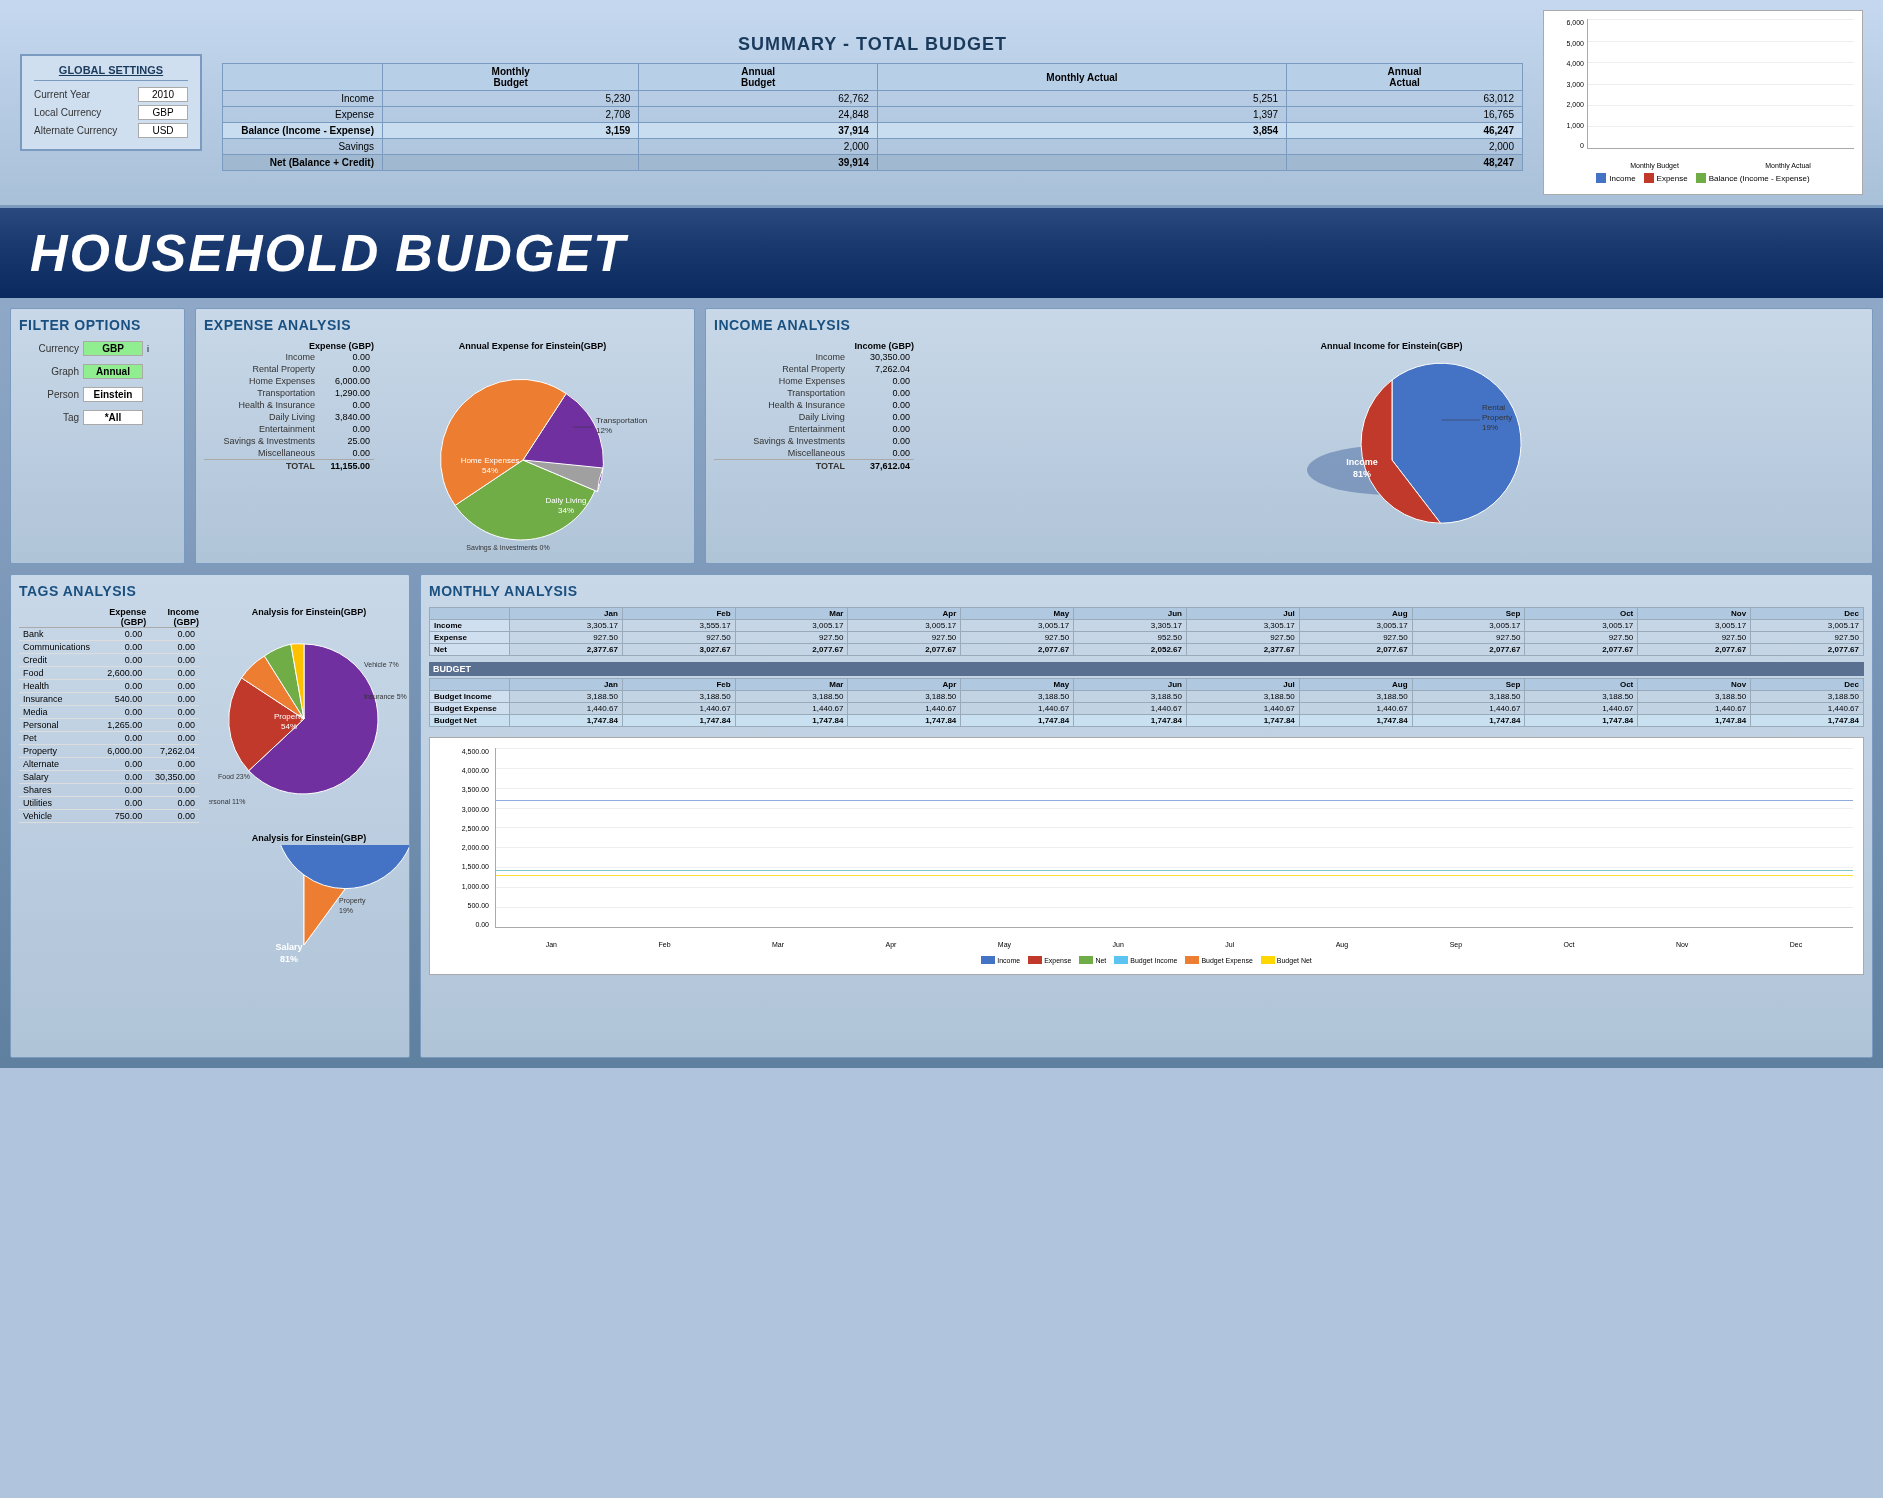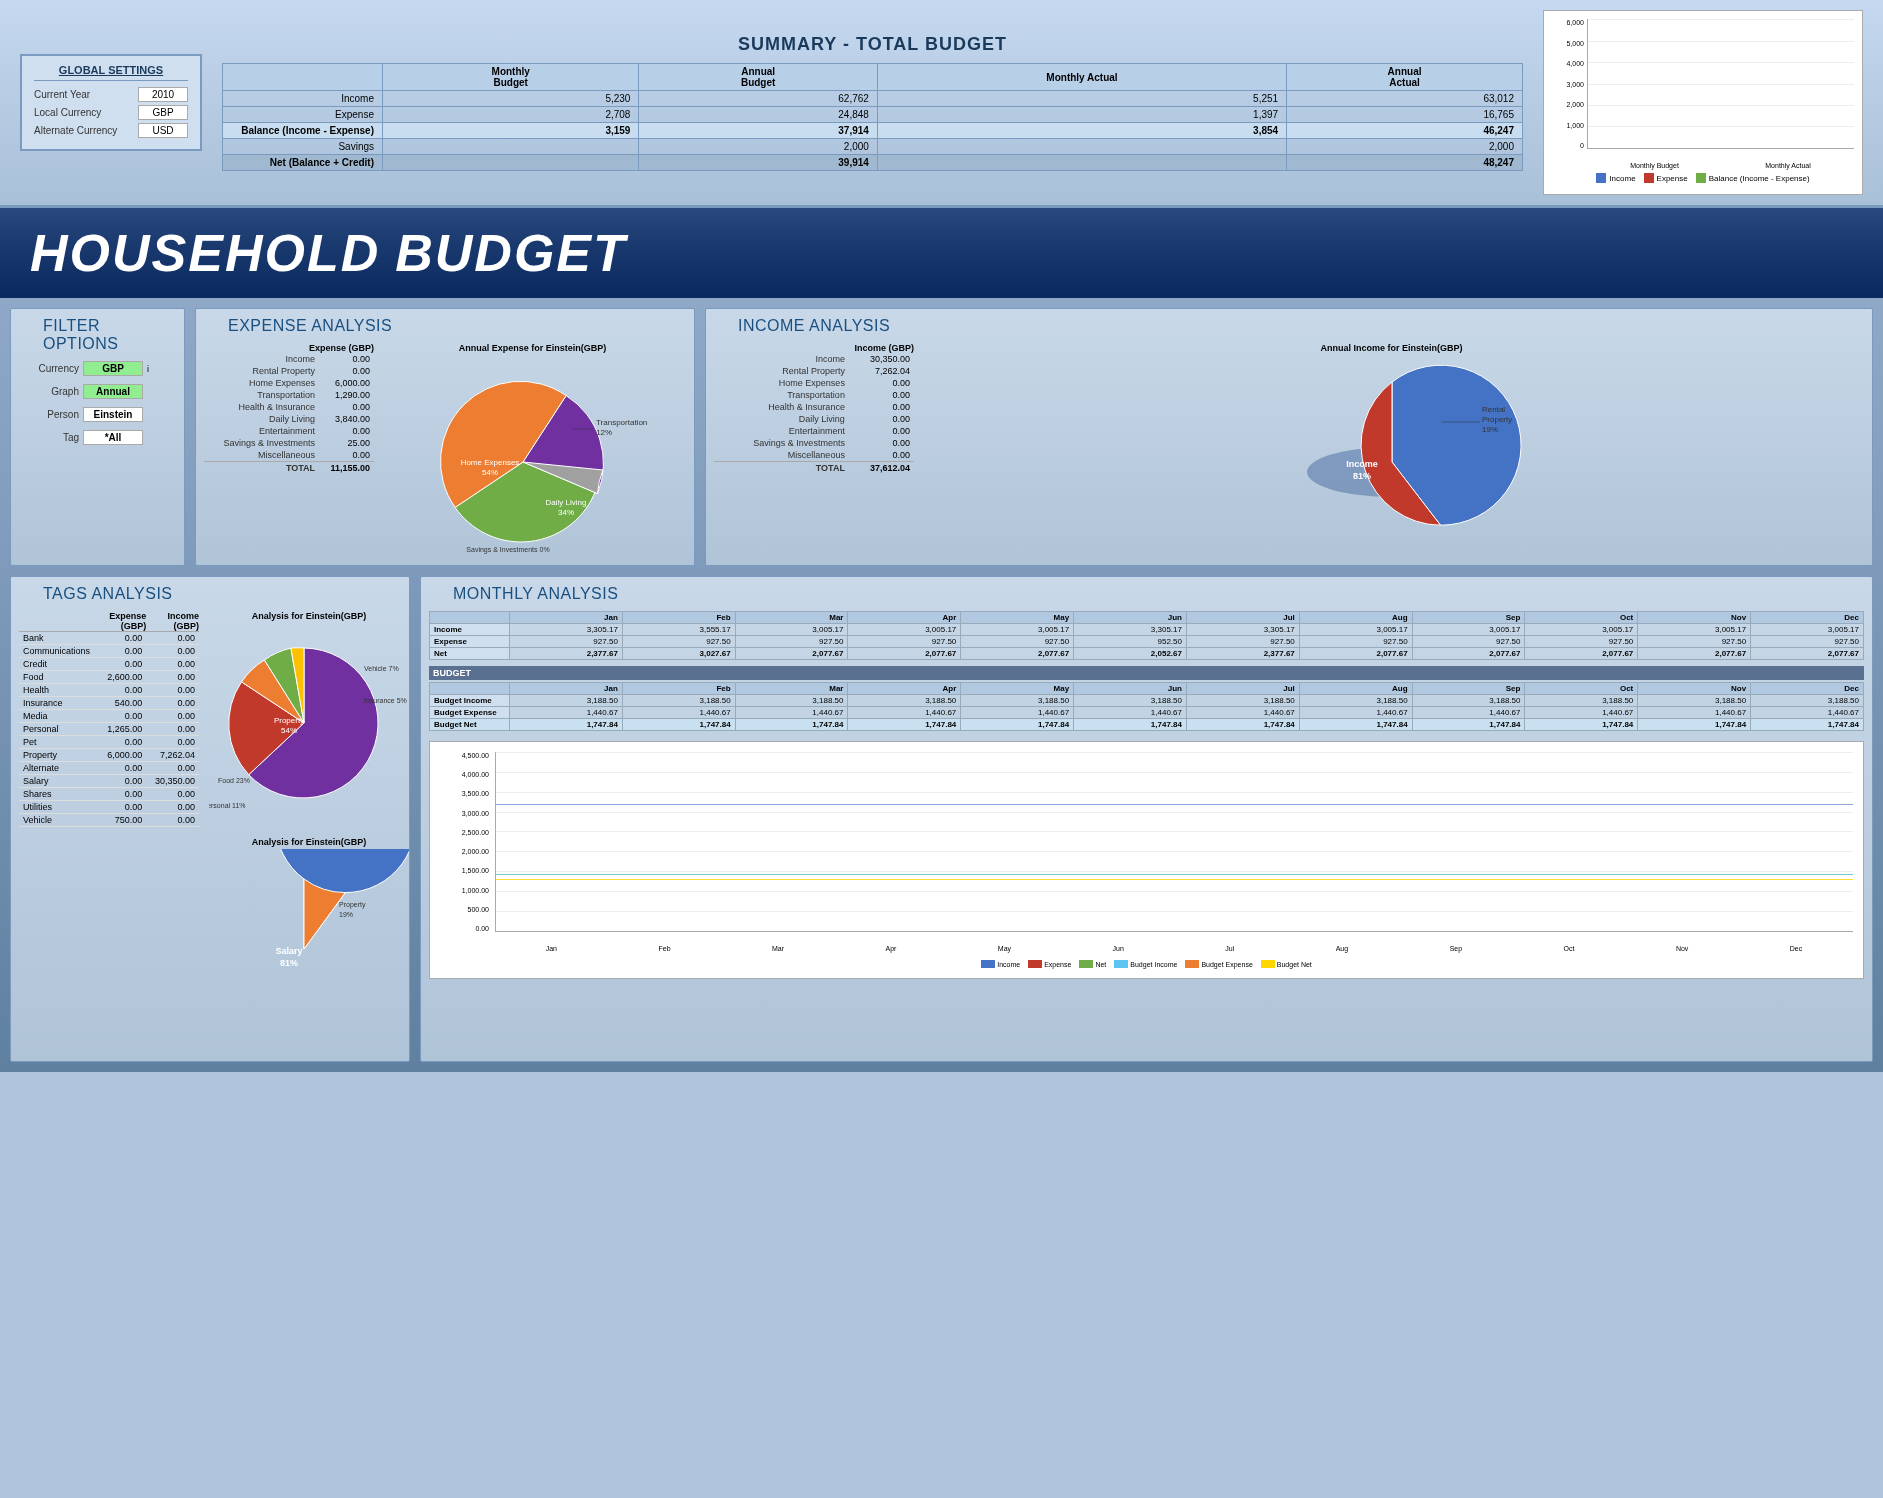--- a/index.html
+++ b/index.html
@@ -84,22 +84,22 @@
     .bottom-panels { display: flex; gap: 10px; }
 
     
     .panel {
       background: linear-gradient(180deg, #c8d8e8 0%, #b0c4d8 100%);
       border: 1px solid #7a9abf;
       border-radius: 2px;
       padding: 8px;
     }
     .panel-title {
-      font-size: 16px; font-weight: normal; color: #1a5080; text-transform: uppercase;
-      margin-bottom: 8px; letter-spacing: 0.5px; margin-left: 24px;
+      font-size: 14px; font-weight: bold; color: #1a5080; text-transform: uppercase;
+      margin-bottom: 8px; letter-spacing: 0.5px;
     }
 
     
     .filter-panel { width: 175px; flex-shrink: 0; }
     .filter-row { display: flex; align-items: center; margin-bottom: 8px; font-size: 10px; gap: 4px; flex-wrap: wrap; }
     .filter-label { min-width: 60px; color: #333; text-align: right; }
     .filter-value { background: #90ee90; border: 1px solid #aaa; padding: 1px 8px; font-size: 10px; font-weight: bold; min-width: 60px; text-align: center; }
     .filter-value.annual { background: #90ee90; }
     .filter-value.einstein { background: white; }
     .filter-value.all { background: white; }

